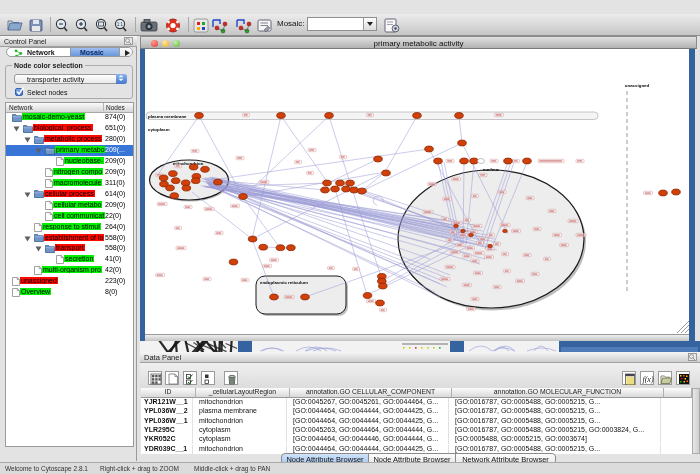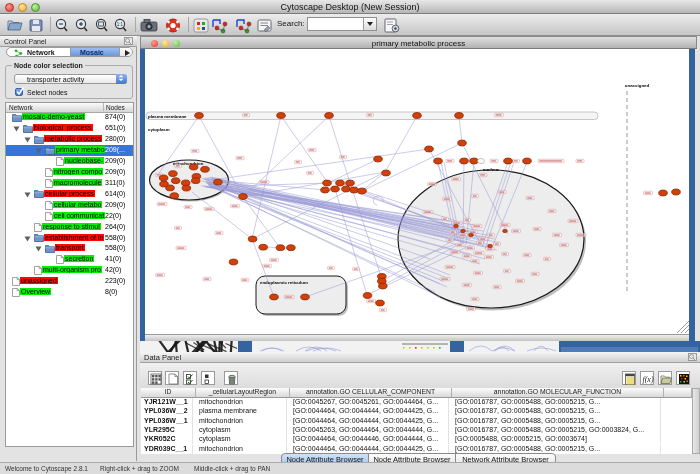--- a/index.html
+++ b/index.html
@@ -61,26 +61,20 @@
 #dp-tabs{position:absolute;left:141px;top:101px;height:12px;}
 .seg{position:absolute;top:0;height:12px;border:1px solid #8a8a8a;box-sizing:border-box;background:linear-gradient(#fdfdfd,#e8e8e8);font-size:7.5px;color:#111;text-align:center;line-height:11px;}
 
 #statusbar{left:0;top:462px;width:700px;height:12px;background:#dcdcdc;border-top:1px solid #aaa;box-sizing:border-box;}
 #statusbar span{position:absolute;top:2px;font-size:6.5px;color:#333;}
 </style>
 </head>
 <body>
 <div id="app">
 
-  <div class="abs" id="titlebar">
-    <div class="tl" style="left:5px;background:radial-gradient(circle at 35% 30%,#ff9a8a,#e33a2e);border:0.5px solid #b52b20;"></div>
-    <div class="tl" style="left:18px;background:radial-gradient(circle at 35% 30%,#ffe9a0,#f0a828);border:0.5px solid #c08a1e;"></div>
-    <div class="tl" style="left:31px;background:radial-gradient(circle at 35% 30%,#c4efa8,#5fb937);border:0.5px solid #4a9427;"></div>
-    <div id="title-text">Cytoscape Desktop (New Session)</div>
-  </div>
 
   <div class="abs" id="toolbar">
     <div id="tb-icons">
         <svg width="700" height="22" viewBox="0 0 700 22" style="position:absolute;left:0;top:0;">
 <path d="M8 16 L10 9 L22 9 L20 16 Z" fill="#8aa8cc" stroke="#44618a" stroke-width="0.8"></path>
 <path d="M8 16 L8 7 L12 7 L13 8.5 L19 8.5" fill="none" stroke="#44618a" stroke-width="0.8"></path>
 <rect x="30" y="6" width="12" height="11" rx="1" fill="#7d90b8" stroke="#3c4f77" stroke-width="0.8"></rect>
 <rect x="33" y="6" width="6" height="4" fill="#dfe6f0"></rect>
 <rect x="32" y="12" width="8" height="5" fill="#e8e8e8"></rect>
 <circle cx="61" cy="10" r="4.6" fill="#dfe9f5" stroke="#333" stroke-width="1.1"></circle>
@@ -130,21 +124,21 @@
 <rect x="385" y="5" width="11" height="13" rx="1" fill="#f8f8f8" stroke="#667" stroke-width="1"></rect>
 <line x1="387" y1="8" x2="393" y2="8" stroke="#889" stroke-width="0.8"></line>
           <line x1="387" y1="10.5" x2="393" y2="10.5" stroke="#889" stroke-width="0.8"></line>
 <circle cx="395.5" cy="14.5" r="3.4" fill="#cfd8e4" stroke="#445" stroke-width="0.8"></circle>
 <circle cx="395.5" cy="14.5" r="1.2" fill="#445"></circle>
 </svg>
       </div>
     <div class="tsep" style="left:50px;"></div>
     <div class="tsep" style="left:135px;"></div>
     <div class="tsep" style="left:188px;"></div>
-    <span style="position:absolute;left:277px;top:5px;font-size:8px;color:#111;">Search:</span>
+    <span style="position:absolute;left:277px;top:5px;font-size:8px;color:#111;">Mosaic:</span>
     <div style="position:absolute;left:307px;top:3px;width:70px;height:14px;background:#fff;border:1px solid #8f8f8f;box-sizing:border-box;">
       <div style="position:absolute;right:0;top:0;width:12px;height:12px;background:linear-gradient(#fefefe,#dcdcdc);border-left:1px solid #9a9a9a;"></div>
       <div style="position:absolute;right:3px;top:4px;width:0;height:0;border-left:3px solid transparent;border-right:3px solid transparent;border-top:4px solid #222;"></div>
     </div>
   </div>
 
   <div class="abs" id="leftpanel">
     <div id="cp-header">
         <span>Control Panel</span>
         <svg width="9" height="8" viewBox="0 0 9 8" style="position:absolute;left:124px;top:1px;">
@@ -349,21 +343,21 @@
           </div>
 </div>
     </div>
   </div>
 
   <div class="abs" id="netwin">
     <div id="nw-title">
       <div class="tl" style="left:10px;background:radial-gradient(circle at 35% 30%,#ff9a8a,#e33a2e);"></div>
       <div class="tl" style="left:21px;background:radial-gradient(circle at 35% 30%,#ffe9a0,#f0a828);"></div>
       <div class="tl" style="left:32px;background:radial-gradient(circle at 35% 30%,#c4efa8,#5fb937);"></div>
-      <span>primary metabolic process</span>
+      <span>primary metabolic activity</span>
     </div>
     <div id="nw-left"></div>
     <div id="nw-right"></div>
     <div id="canvas">
 <svg width="544" height="285" viewBox="0 0 544 285" style="position:absolute;left:0;top:0;">
 <ellipse cx="45" cy="132.5" rx="39.5" ry="20" fill="rgba(40,40,40,0.3)"></ellipse>
 <ellipse cx="348" cy="192.5" rx="93" ry="69" fill="rgba(40,40,40,0.3)"></ellipse>
 <rect x="113" y="229" width="90" height="38" rx="9" fill="rgba(40,40,40,0.3)"></rect>
 <rect x="1" y="63" width="452" height="7.5" rx="3.5" fill="#f4f4f4" stroke="#b0b0b0" stroke-width="0.7"></rect>
 <ellipse cx="44" cy="131" rx="39.5" ry="20" fill="#ededed" stroke="#1a1a1a" stroke-width="1.2"></ellipse>

